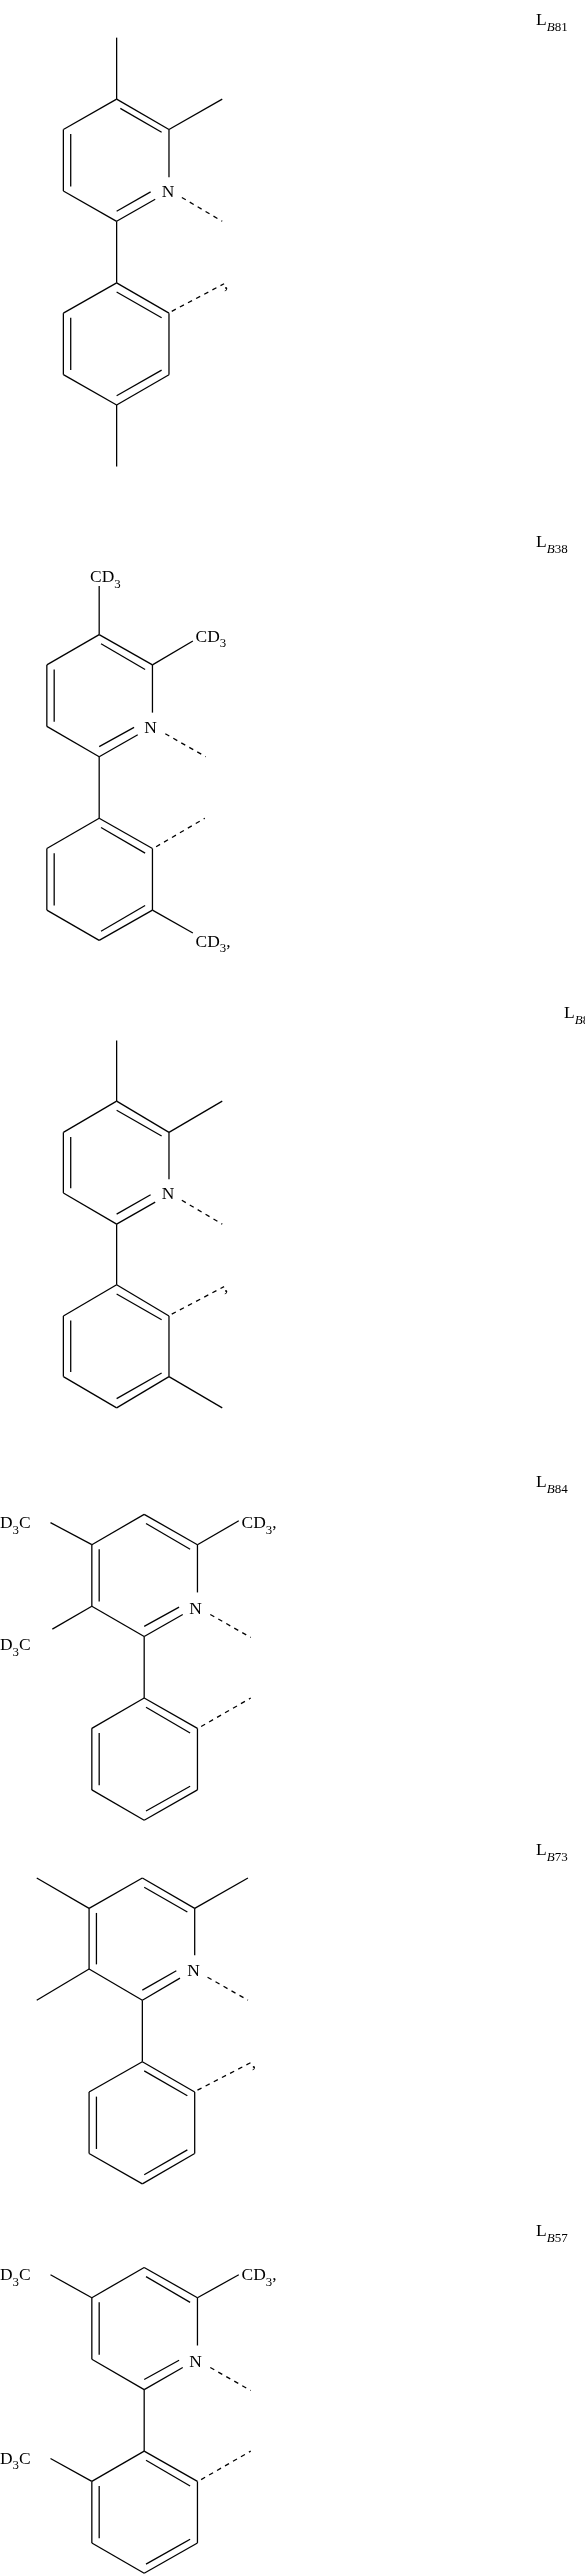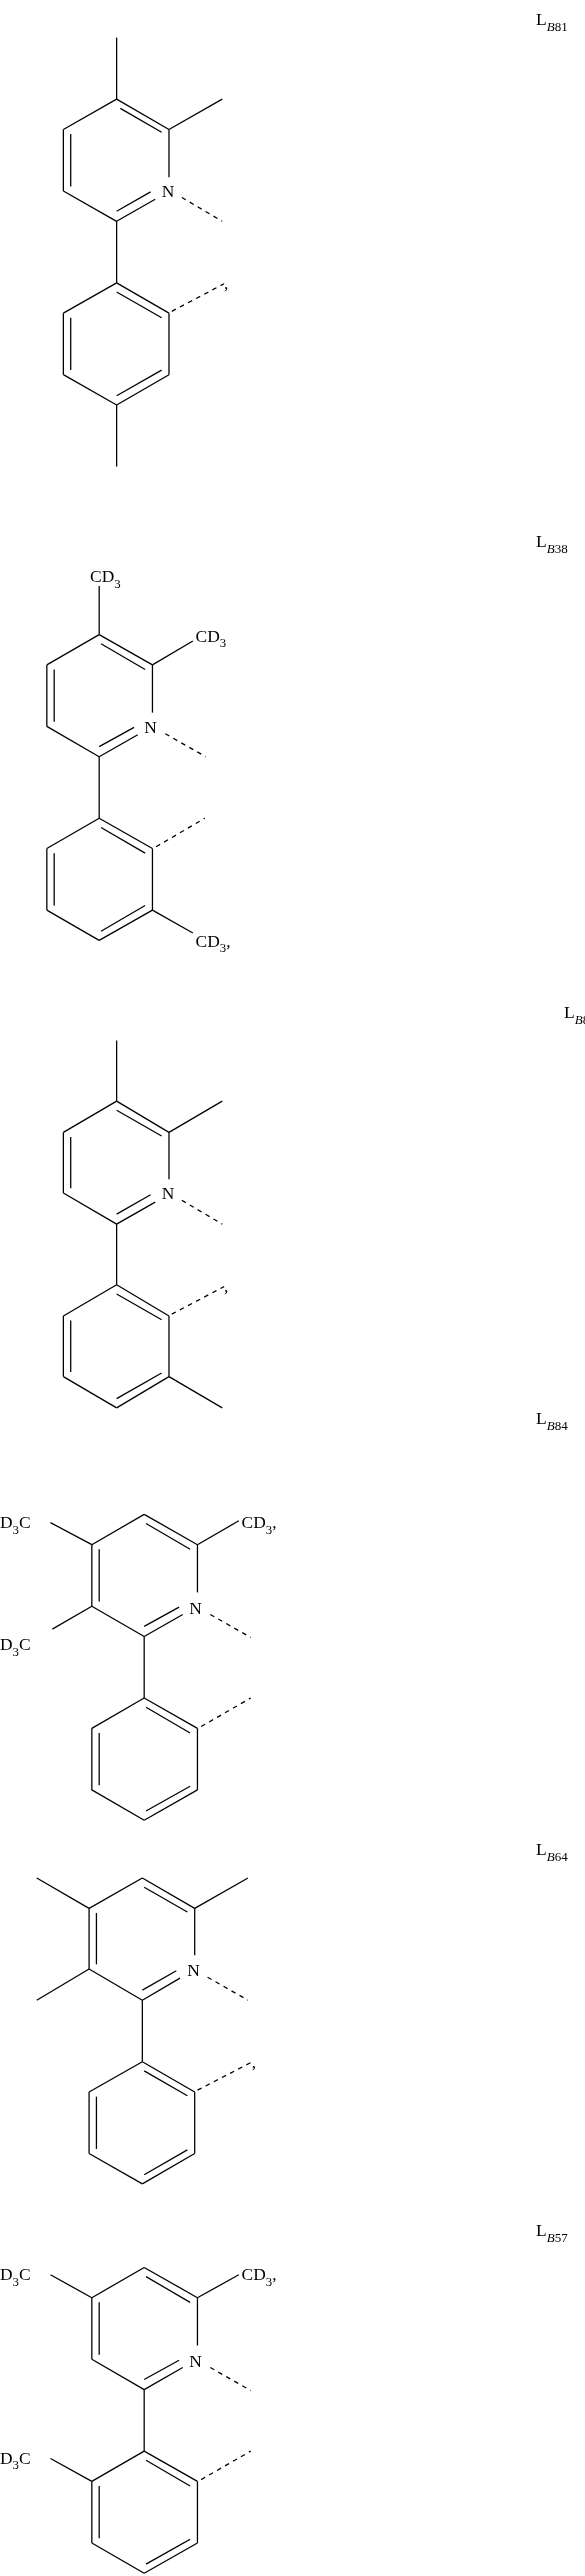--- a/index.html
+++ b/index.html
@@ -18,25 +18,25 @@
 
 <div class="label" style="top:11px;">
   <span>L</span><span class="lsub"><i>B</i><span>81</span></span>
 </div>
 <div class="label" style="top:533px;">
   <span>L</span><span class="lsub"><i>B</i><span>38</span></span>
 </div>
 <div class="label" style="top:1004px;margin-left:28px;">
   <span>L</span><span class="lsub"><i>B</i><span>83</span></span>
 </div>
-<div class="label" style="top:1410px;">
+<div class="label" style="top:1473px;">
   <span>L</span><span class="lsub"><i>B</i><span>84</span></span>
 </div>
 <div class="label" style="top:1841px;">
-  <span>L</span><span class="lsub"><i>B</i><span>64</span></span>
+  <span>L</span><span class="lsub"><i>B</i><span>73</span></span>
 </div>
 <div class="label" style="top:2222px;">
   <span>L</span><span class="lsub"><i>B</i><span>57</span></span>
 </div>
 
 <svg class="chem" width="585" height="2576" viewBox="0 0 637 2803">
 
   <g>
 
     <line class="bond" x1="127" y1="107" x2="184" y2="140"></line>

